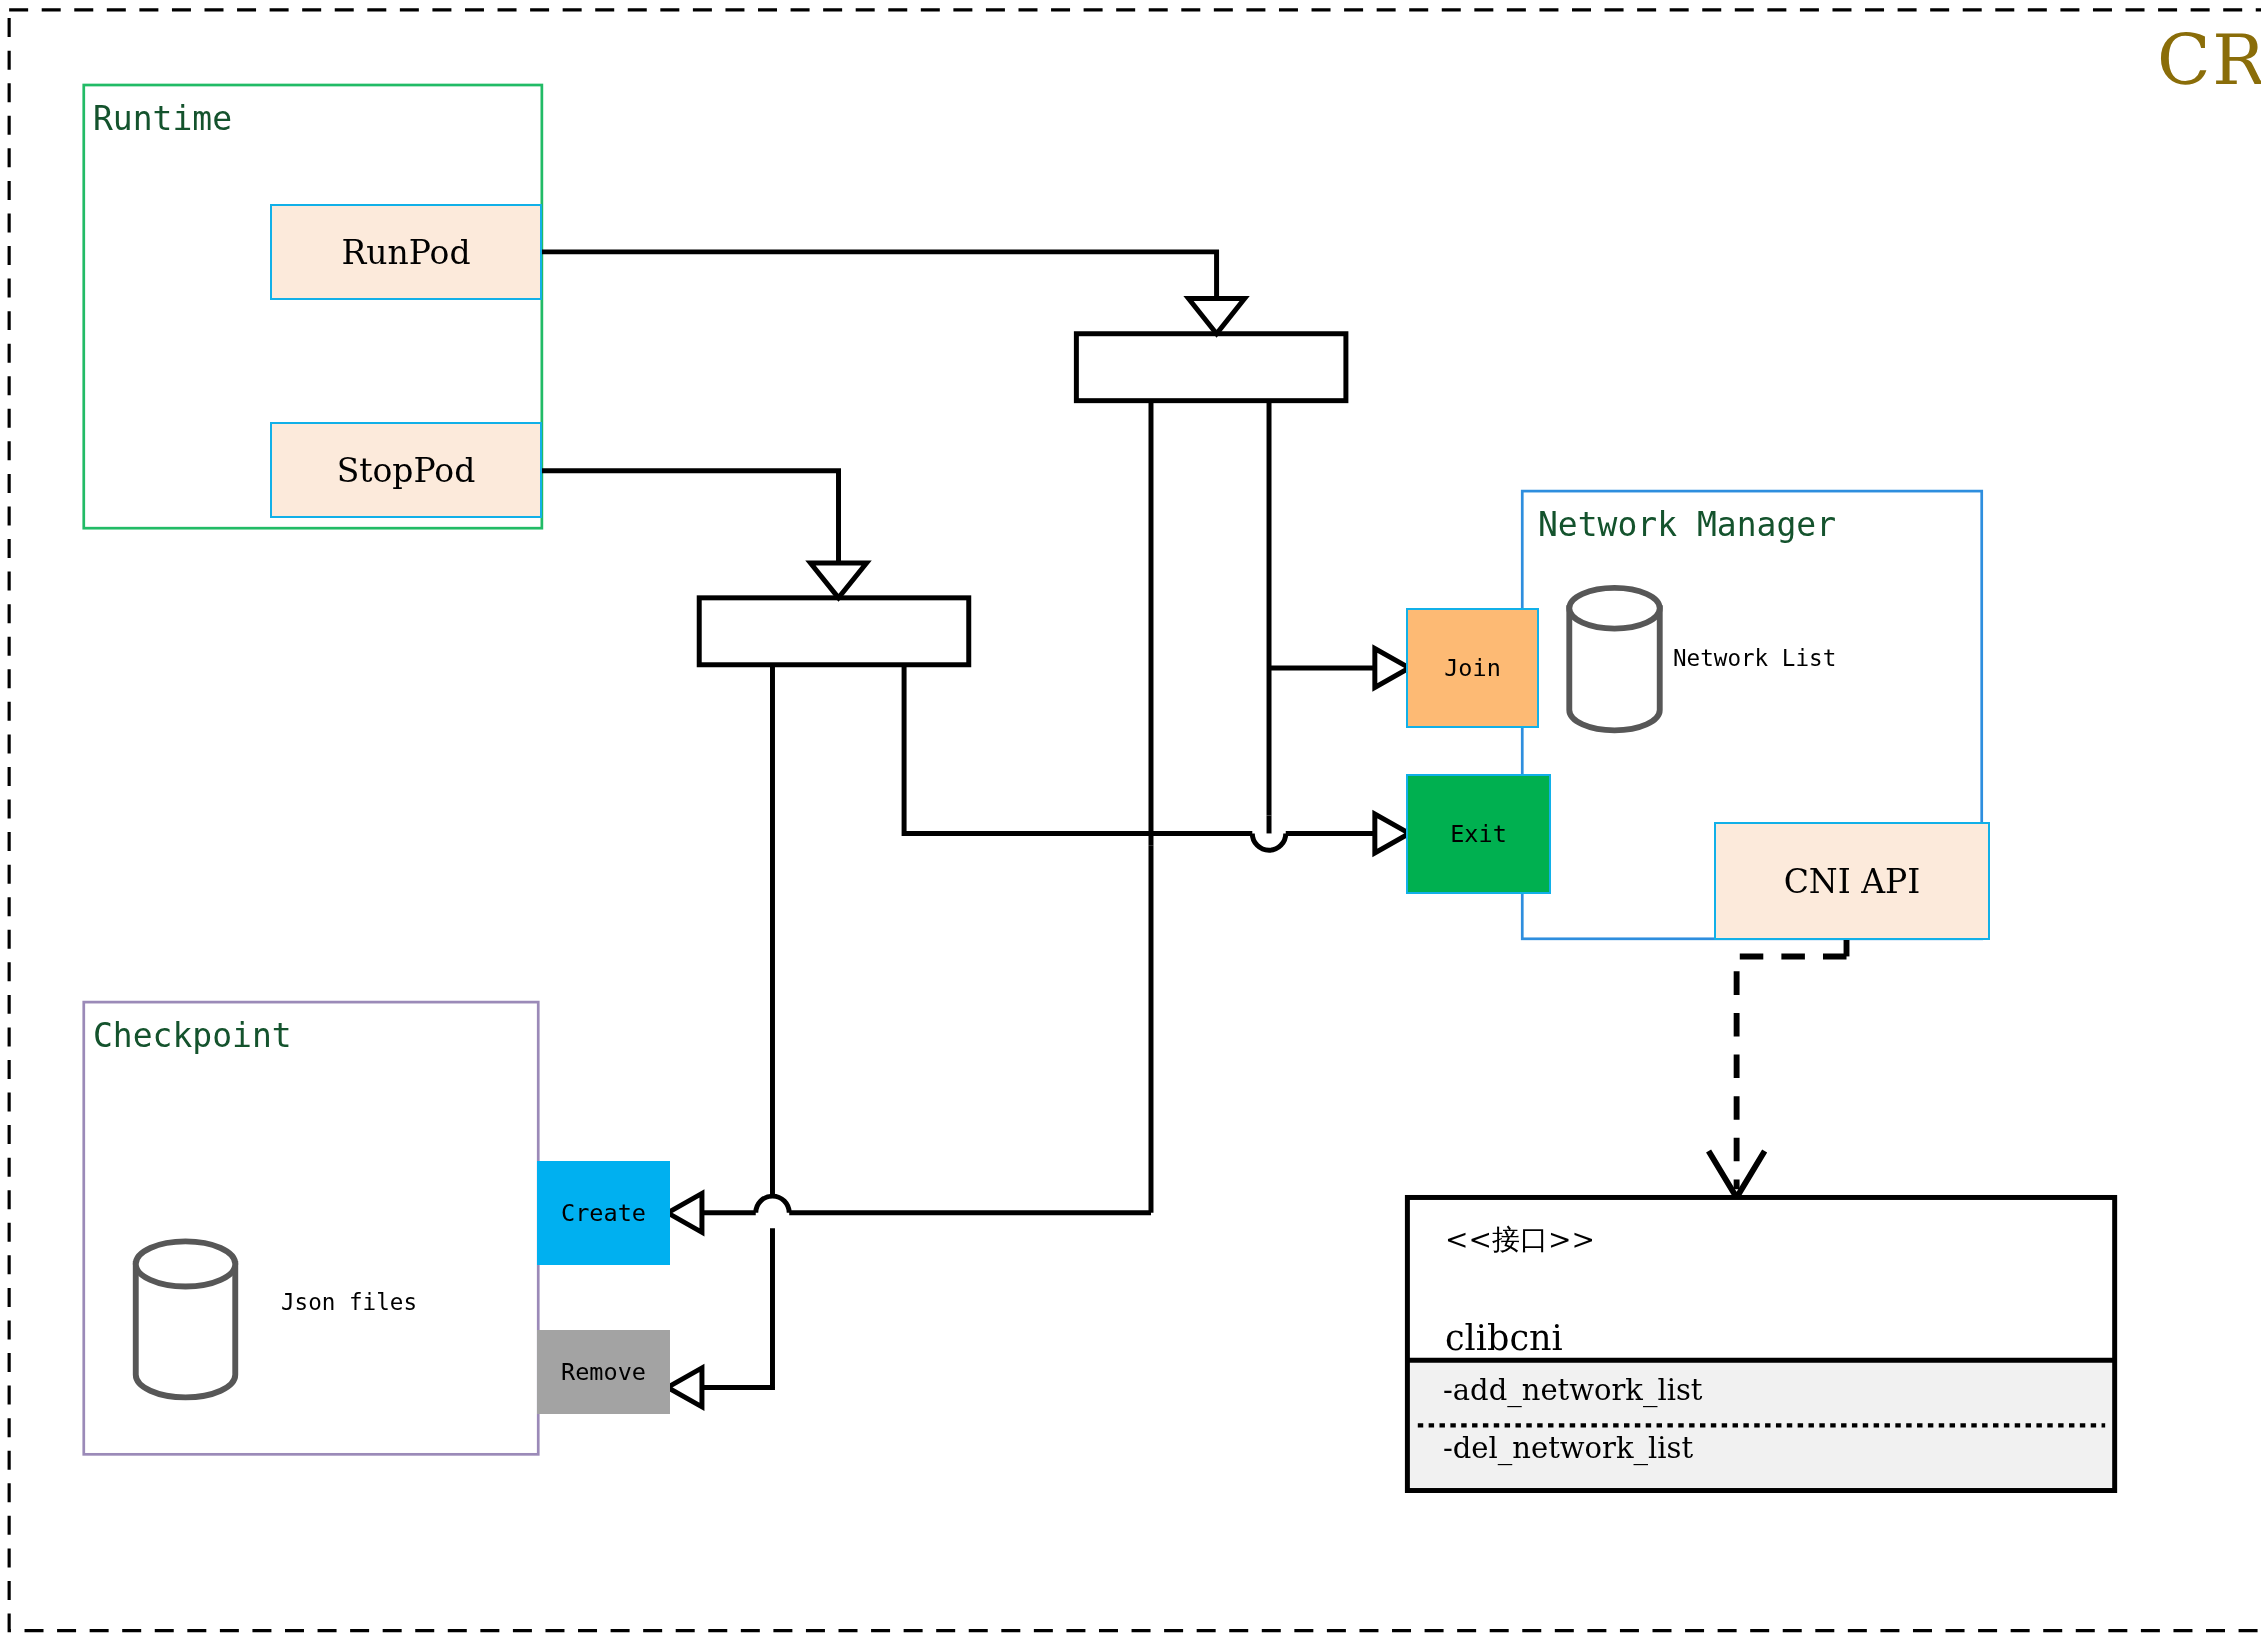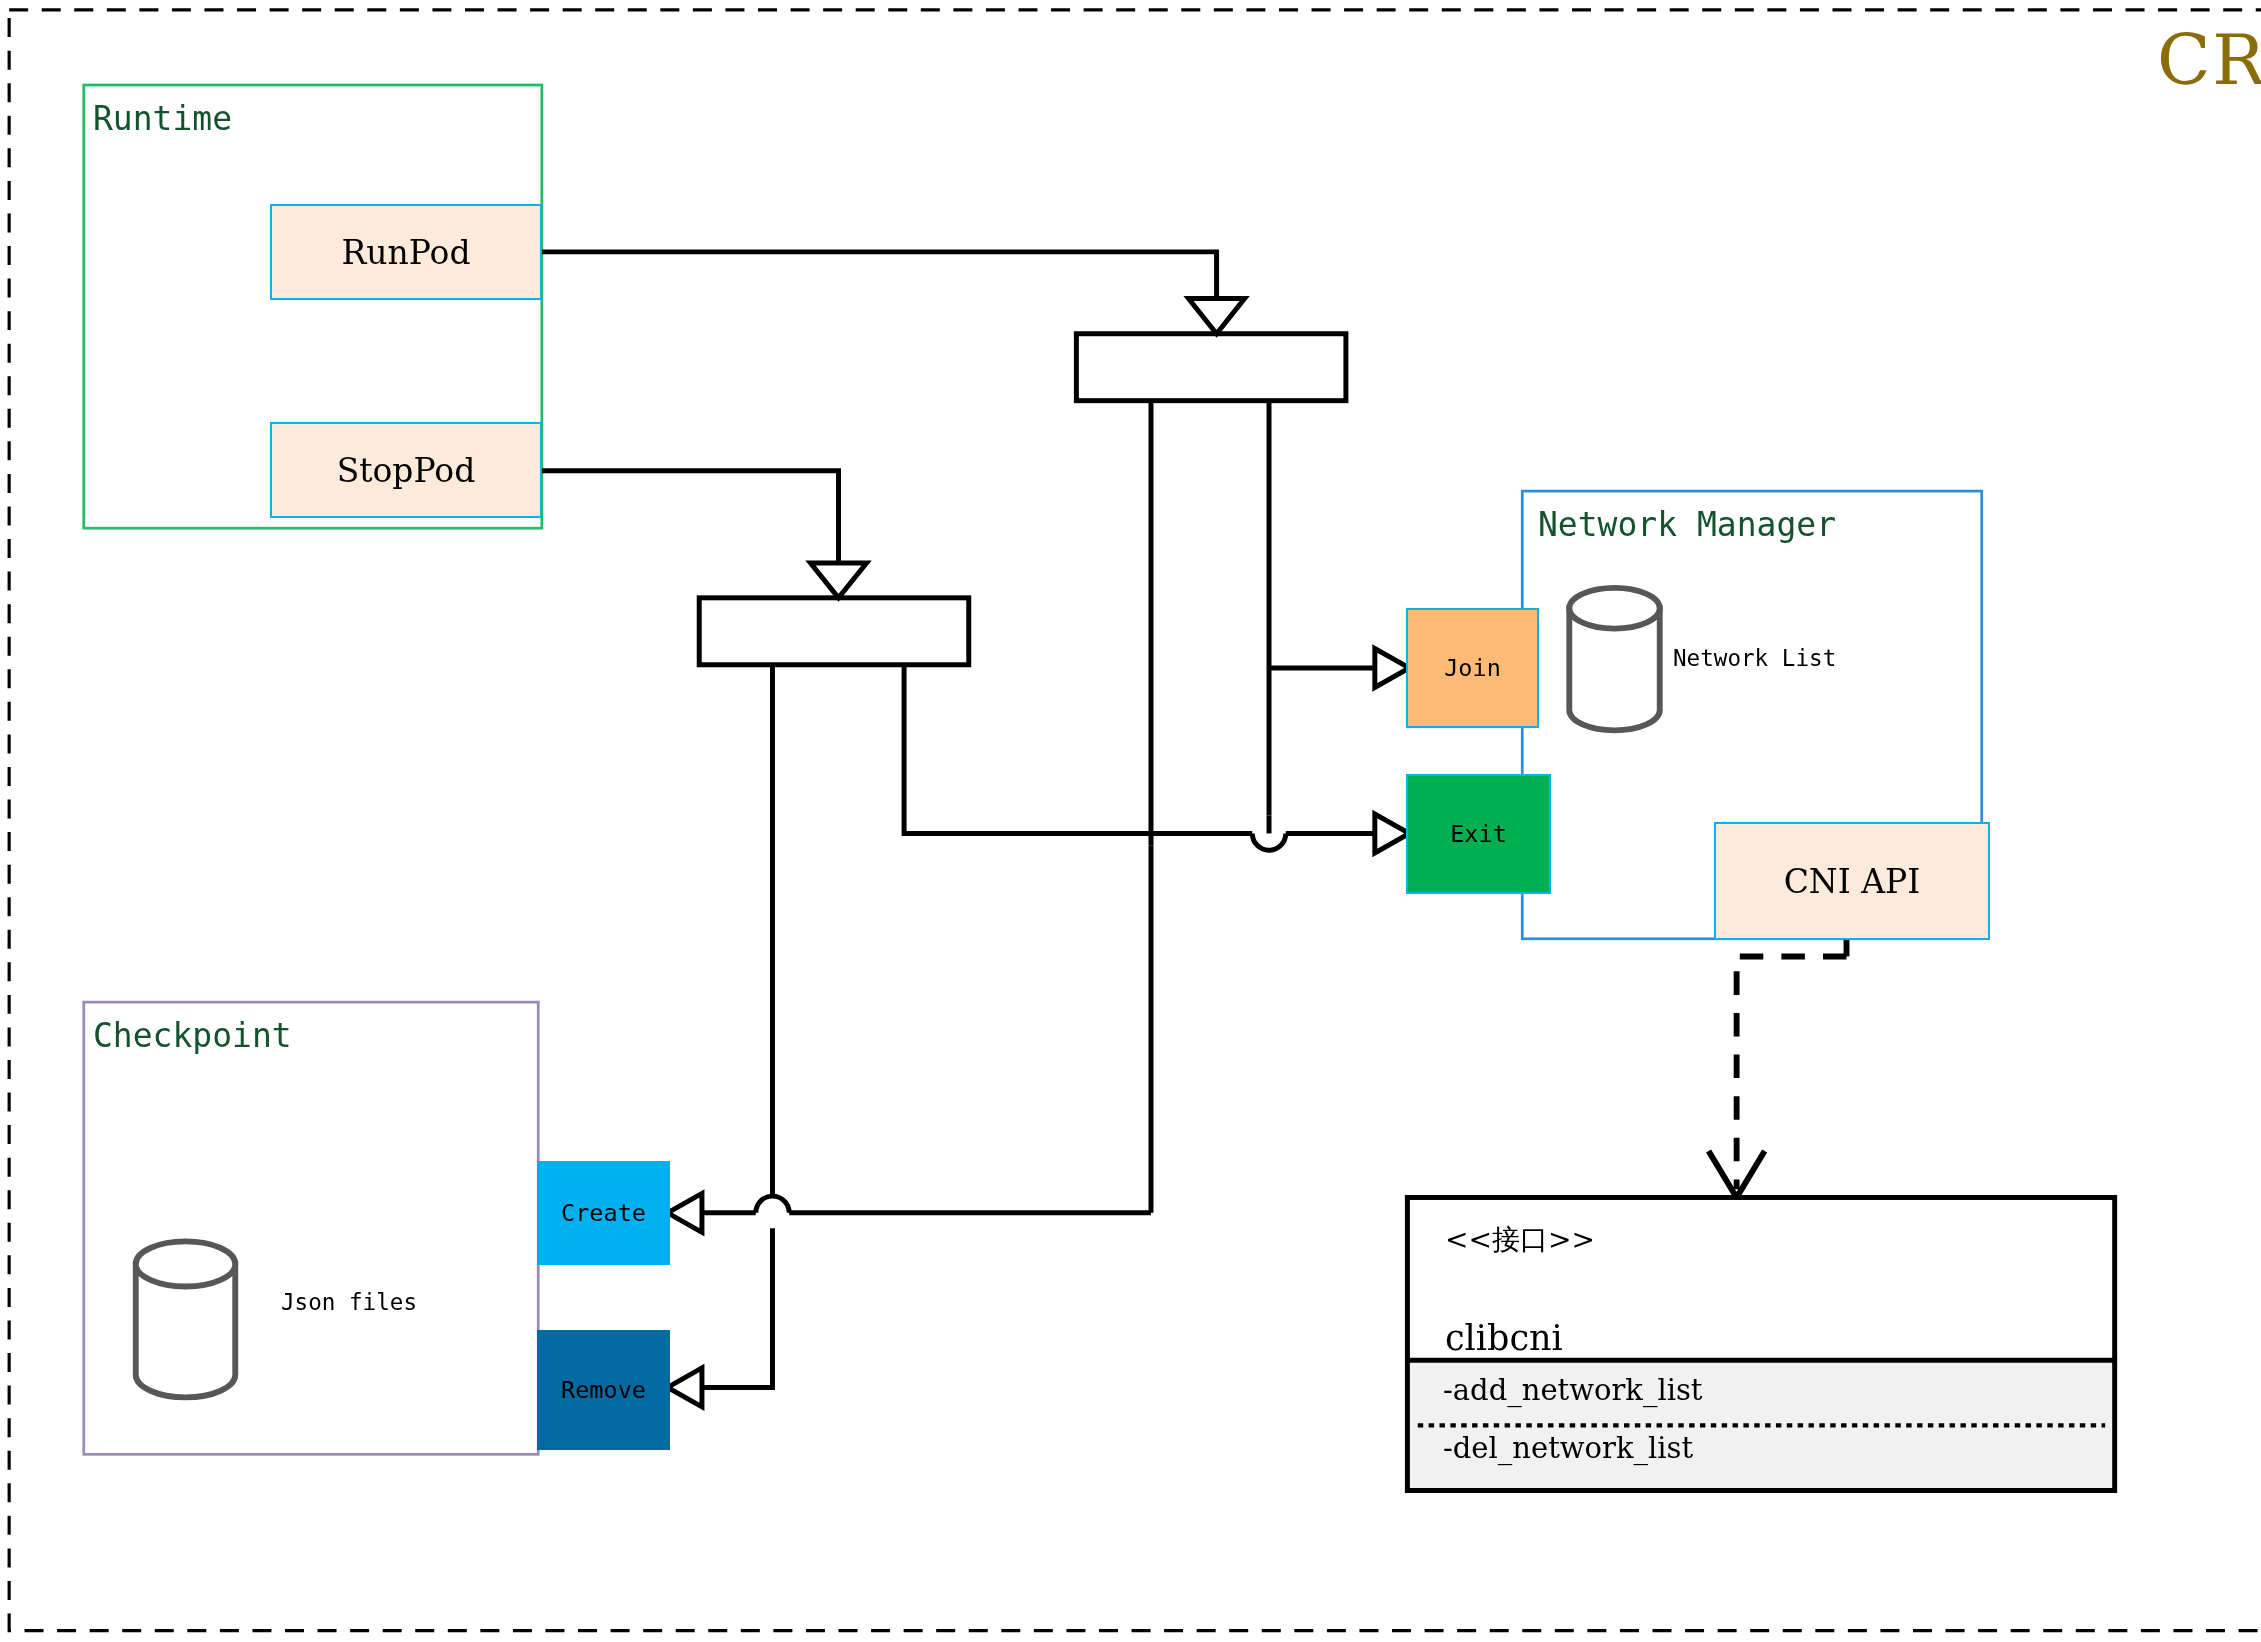--- a/index.html
+++ b/index.html
@@ -186,21 +186,21 @@
   </div>
 
   <div class="boxlabel nodetext-serif" style="left:1714px; top:822px; width:276px; height:118px; background:#fceadb; border:2.3px solid #11b0e8; box-sizing:border-box;">
     <span>CNI API</span>
   </div>
 
   <div class="boxlabel nodetext-mono" style="left:537px; top:1161px; width:133px; height:104px; background:#00b0f0;">
     <span>Create</span>
   </div>
 
-  <div class="boxlabel nodetext-mono" style="left:537px; top:1330px; width:133px; height:120px; background:#0369a1;">
+  <div class="boxlabel nodetext-mono" style="left:537px; top:1330px; width:133px; height:84px; background:#a3a3a3;">
     <span>Remove</span>
   </div>
 
   <div class="iface-stereo" style="left:1425px; top:1226px;">&lt;&lt;接口&gt;&gt;</div>
   <div class="iface-name" style="left:1425px; top:1321px;margin-left:20px;">clibcni</div>
   <div class="iface-method" style="left:1443px; top:1376px;">-add_network_list</div>
   <div class="iface-method" style="left:1443px; top:1434px;">-del_network_list</div>
 
 </div>
 

